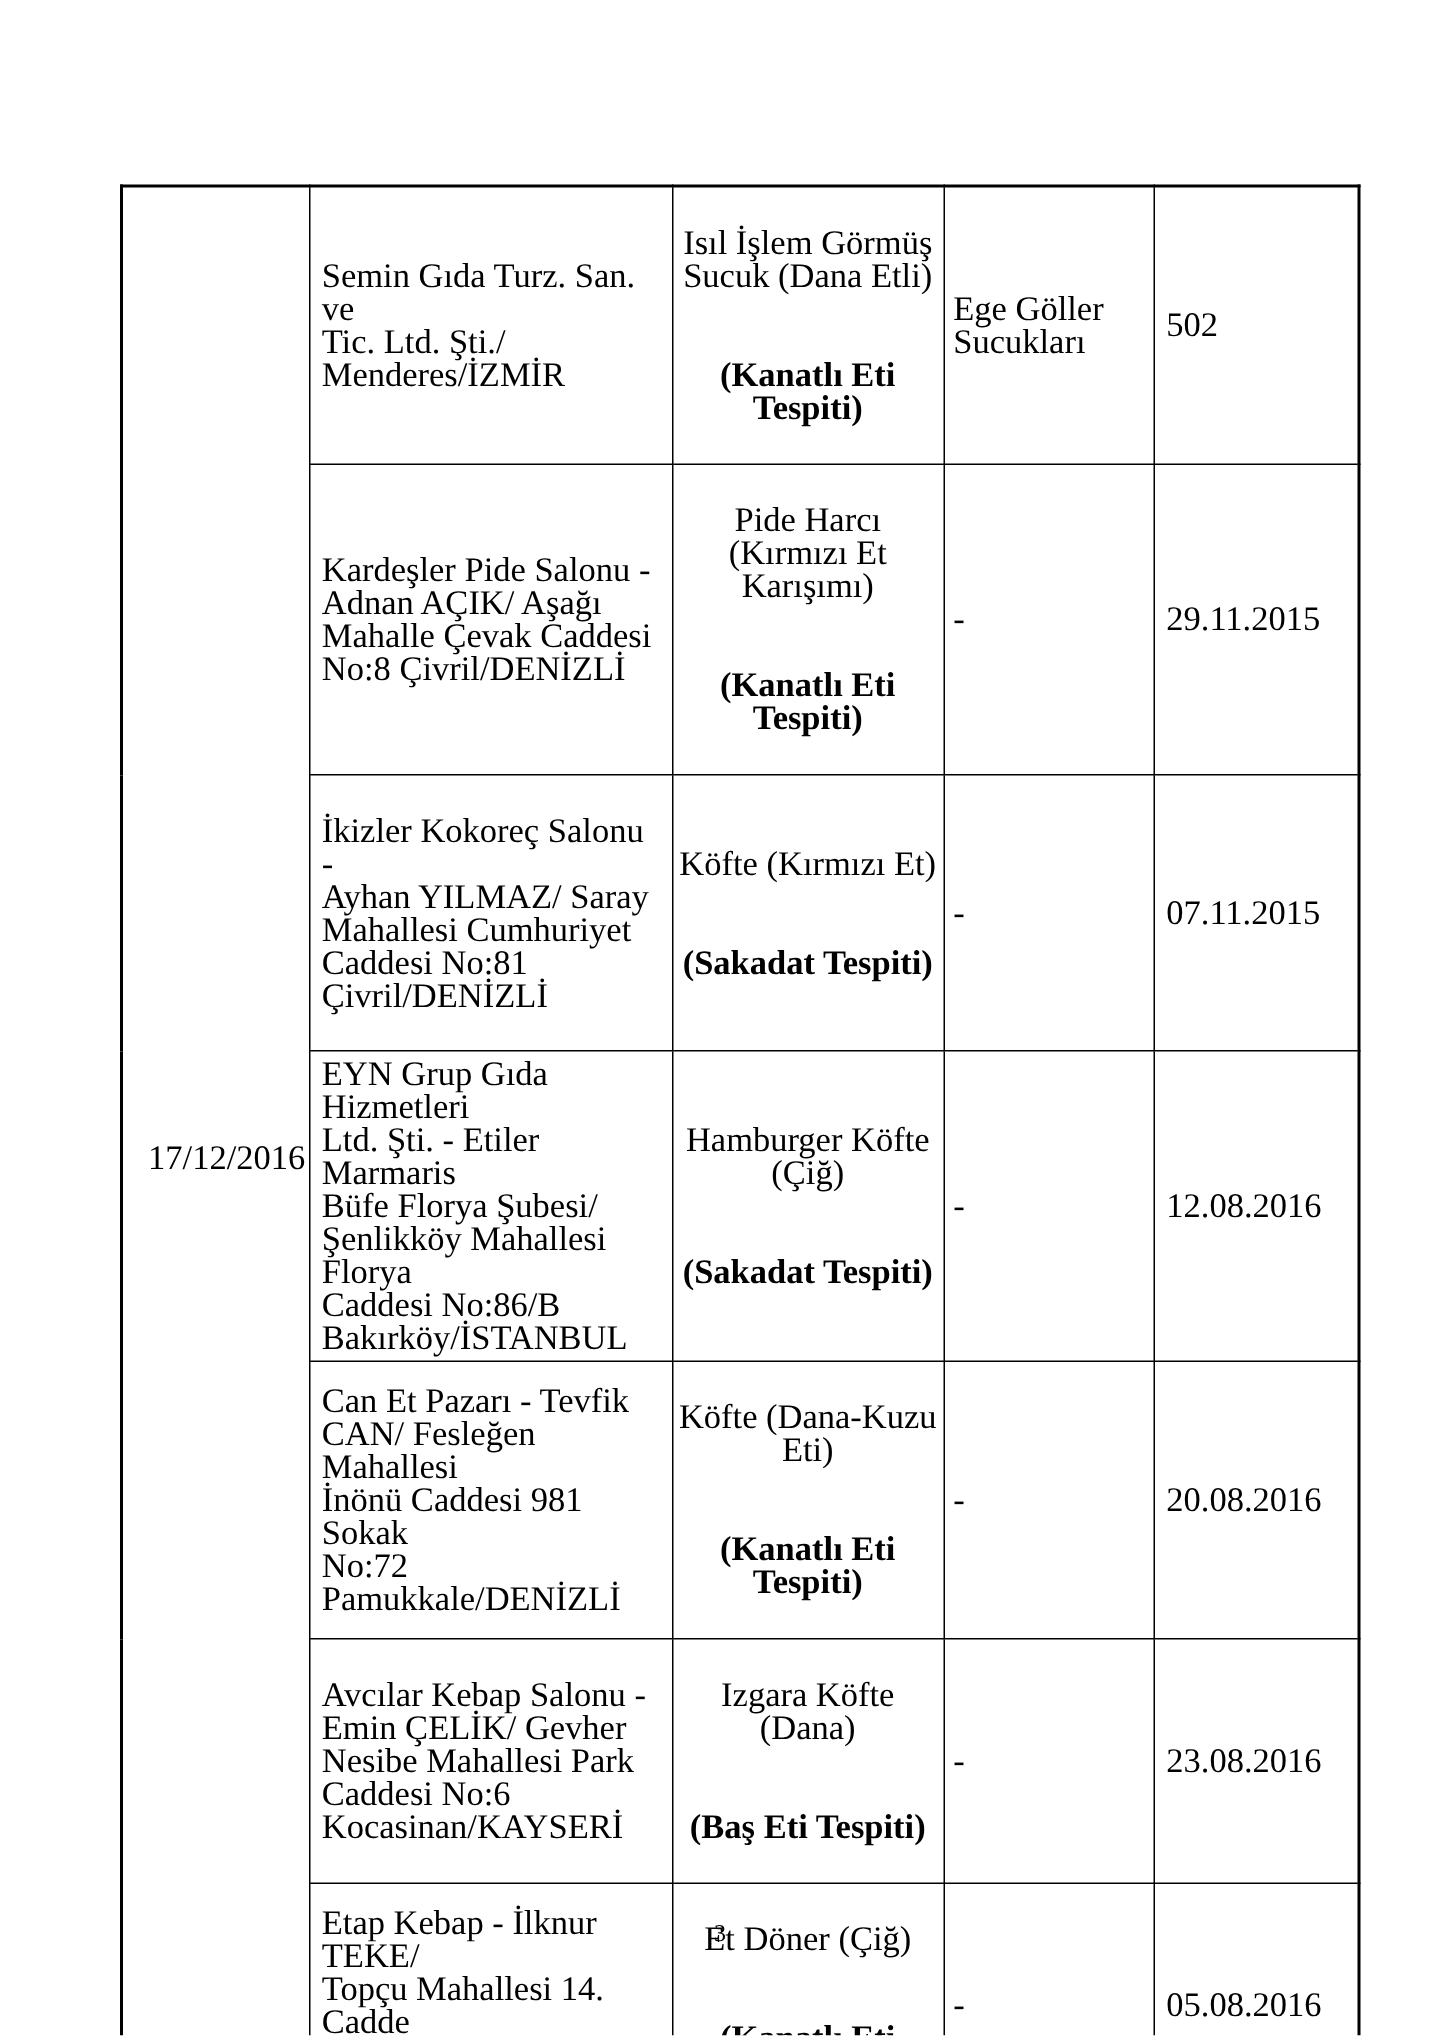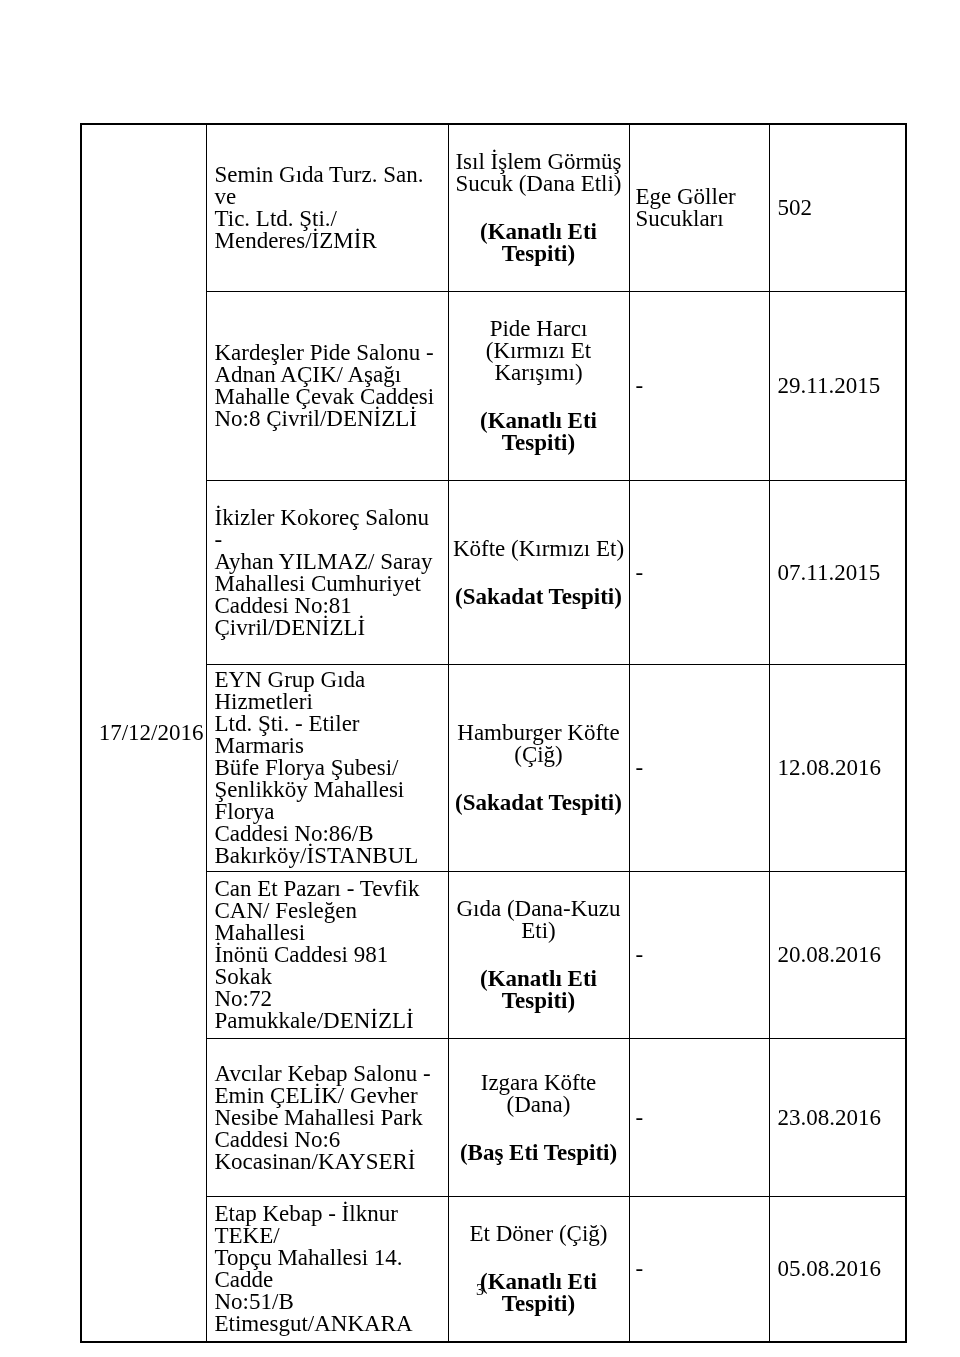--- a/index.html
+++ b/index.html
@@ -51,21 +51,21 @@
   }
   td.value-cell {
     text-align: left;
   }
   .product-name {
     white-space: pre-line;
   }
   .detection {
     white-space: pre-line;
     font-weight: bold;
-    margin-top: 4px;
+    margin-top: 22px;
   }
   #table-body tr:nth-child(1) { height: 135px; }
   #table-body tr:nth-child(2) { height: 139px; }
   #table-body tr:nth-child(3) { height: 184px; }
   #table-body tr:nth-child(4) { height: 181px; }
   #table-body tr:nth-child(5) { height: 133px; }
   #table-body tr:nth-child(6) { height: 158px; }
   #table-body tr:nth-child(7) { height: 132px; }
   .page-number {
     position: absolute;
@@ -148,21 +148,21 @@
     <td class="brand-cell">-</td>
     <td class="value-cell">12.08.2016</td>
   </tr>
 
   <tr>
     <td class="company-cell">Can Et Pazarı - Tevfik
 CAN/ Fesleğen Mahallesi
 İnönü Caddesi 981 Sokak
 No:72 Pamukkale/DENİZLİ</td>
     <td class="product-cell">
-      <div class="product-name">Gıda (Dana-Kuzu Eti)</div>
+      <div class="product-name">Köfte (Dana-Kuzu Eti)</div>
       <div class="detection">(Kanatlı Eti Tespiti)</div>
     </td>
     <td class="brand-cell">-</td>
     <td class="value-cell">20.08.2016</td>
   </tr>
 
   <tr>
     <td class="company-cell">Avcılar Kebap Salonu -
 Emin ÇELİK/ Gevher
 Nesibe Mahallesi Park

